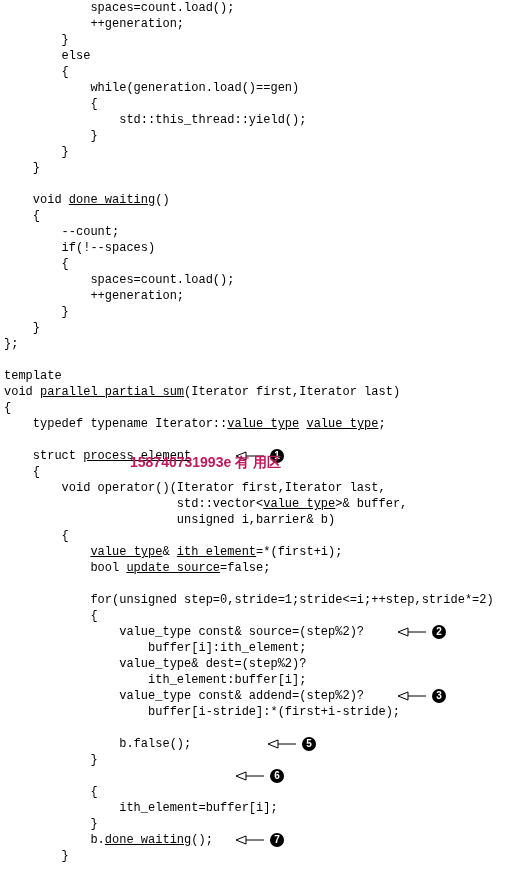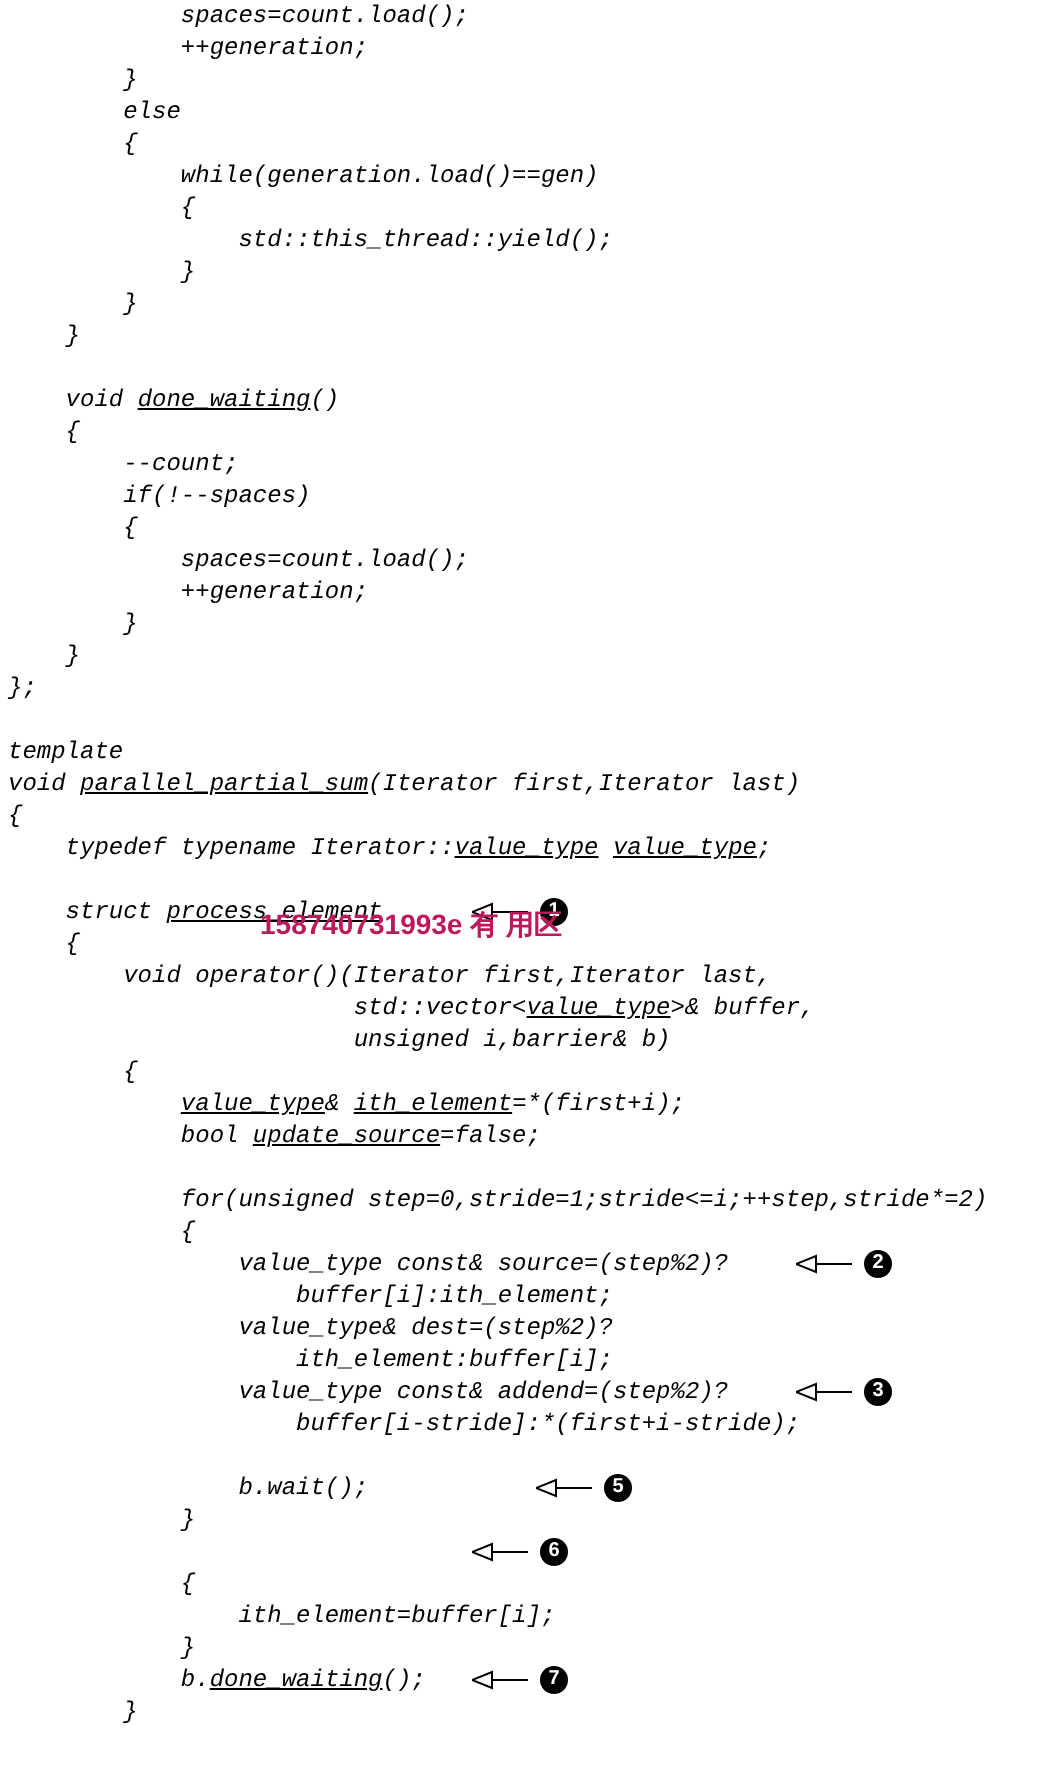--- a/index.html
+++ b/index.html
@@ -22,21 +22,20 @@
     position: relative;
     white-space: pre;
   }
   .line {
     position: relative;
     height: 16px;
   }
   .txt {
     display: inline-block;
     white-space: pre;
-    font-style: italic;
   }
   .ann {
     position: absolute;
     height: 16px;
     display: flex;
     align-items: center;
   }
   .arrow-svg {
     display: inline-block;
   }
@@ -68,21 +67,21 @@
 </style>
 </head>
 <body>
 
 <div id="code" class="code"><div class="line"><span class="txt">            spaces=count.load();</span></div><div class="line"><span class="txt">            ++generation;</span></div><div class="line"><span class="txt">        }</span></div><div class="line"><span class="txt">        else</span></div><div class="line"><span class="txt">        {</span></div><div class="line"><span class="txt">            while(generation.load()==gen)</span></div><div class="line"><span class="txt">            {</span></div><div class="line"><span class="txt">                std::this_thread::yield();</span></div><div class="line"><span class="txt">            }</span></div><div class="line"><span class="txt">        }</span></div><div class="line"><span class="txt">    }</span></div><div class="line"><span class="txt">&nbsp;</span></div><div class="line"><span class="txt">    void <u>done_waiting</u>()</span></div><div class="line"><span class="txt">    {</span></div><div class="line"><span class="txt">        --count;</span></div><div class="line"><span class="txt">        if(!--spaces)</span></div><div class="line"><span class="txt">        {</span></div><div class="line"><span class="txt">            spaces=count.load();</span></div><div class="line"><span class="txt">            ++generation;</span></div><div class="line"><span class="txt">        }</span></div><div class="line"><span class="txt">    }</span></div><div class="line"><span class="txt">};</span></div><div class="line"><span class="txt">&nbsp;</span></div><div class="line"><span class="txt">template<typename iterator=""></typename></span></div><div class="line"><span class="txt">void <u>parallel_partial_sum</u>(Iterator first,Iterator last)</span></div><div class="line"><span class="txt">{</span></div><div class="line"><span class="txt">    typedef typename Iterator::<u>value_type</u> <u>value_type</u>;</span></div><div class="line"><span class="txt">&nbsp;</span></div><div class="line"><span class="txt">    struct <u>process_element</u></span><span class="ann" style="left: 232px; top: 0px;"><svg width="30" height="16" class="arrow-svg">
           <use xlink:href="#arrow-shape"></use>
         </svg><span class="badge">1</span></span></div><div class="line"><span class="txt">    {</span></div><div class="line"><span class="txt">        void operator()(Iterator first,Iterator last,</span></div><div class="line"><span class="txt">                        std::vector&lt;<u>value_type</u>&gt;&amp; buffer,</span></div><div class="line"><span class="txt">                        unsigned i,barrier&amp; b)</span></div><div class="line"><span class="txt">        {</span></div><div class="line"><span class="txt">            <u>value_type</u>&amp; <u>ith_element</u>=*(first+i);</span></div><div class="line"><span class="txt">            bool <u>update_source</u>=false;</span></div><div class="line"><span class="txt">&nbsp;</span></div><div class="line"><span class="txt">            for(unsigned step=0,stride=1;stride&lt;=i;++step,stride*=2)</span></div><div class="line"><span class="txt">            {</span></div><div class="line"><span class="txt">                value_type const&amp; source=(step%2)?</span><span class="ann" style="left: 394px; top: 0px;"><svg width="30" height="16" class="arrow-svg">
           <use xlink:href="#arrow-shape"></use>
         </svg><span class="badge">2</span></span></div><div class="line"><span class="txt">                    buffer[i]:ith_element;</span></div><div class="line"><span class="txt">                value_type&amp; dest=(step%2)?</span></div><div class="line"><span class="txt">                    ith_element:buffer[i];</span></div><div class="line"><span class="txt">                value_type const&amp; addend=(step%2)?</span><span class="ann" style="left: 394px; top: 0px;"><svg width="30" height="16" class="arrow-svg">
           <use xlink:href="#arrow-shape"></use>
-        </svg><span class="badge">3</span></span></div><div class="line"><span class="txt">                    buffer[i-stride]:*(first+i-stride);</span></div><div class="line"><span class="txt">&nbsp;</span></div><div class="line"><span class="txt">                b.wait();</span><span class="ann" style="left: 264px; top: 0px;"><svg width="30" height="16" class="arrow-svg">
+        </svg><span class="badge">3</span></span></div><div class="line"><span class="txt">                    buffer[i-stride]:*(first+i-stride);</span></div><div class="line"><span class="txt">&nbsp;</span></div><div class="line"><span class="txt">                b.false();</span><span class="ann" style="left: 264px; top: 0px;"><svg width="30" height="16" class="arrow-svg">
           <use xlink:href="#arrow-shape"></use>
         </svg><span class="badge">5</span></span></div><div class="line"><span class="txt">            }</span></div><div class="line"><span class="ann" style="left: 232px; top: 0px;"><svg width="30" height="16" class="arrow-svg">
           <use xlink:href="#arrow-shape"></use>
         </svg><span class="badge">6</span></span></div><div class="line"><span class="txt">            {</span></div><div class="line"><span class="txt">                ith_element=buffer[i];</span></div><div class="line"><span class="txt">            }</span></div><div class="line"><span class="txt">            b.<u>done_waiting</u>();</span><span class="ann" style="left: 232px; top: 0px;"><svg width="30" height="16" class="arrow-svg">
           <use xlink:href="#arrow-shape"></use>
         </svg><span class="badge">7</span></span></div><div class="line"><span class="txt">        }</span></div></div>
 
 <svg width="0" height="0" style="position:absolute">
   <defs>
     <g id="arrow-shape">

